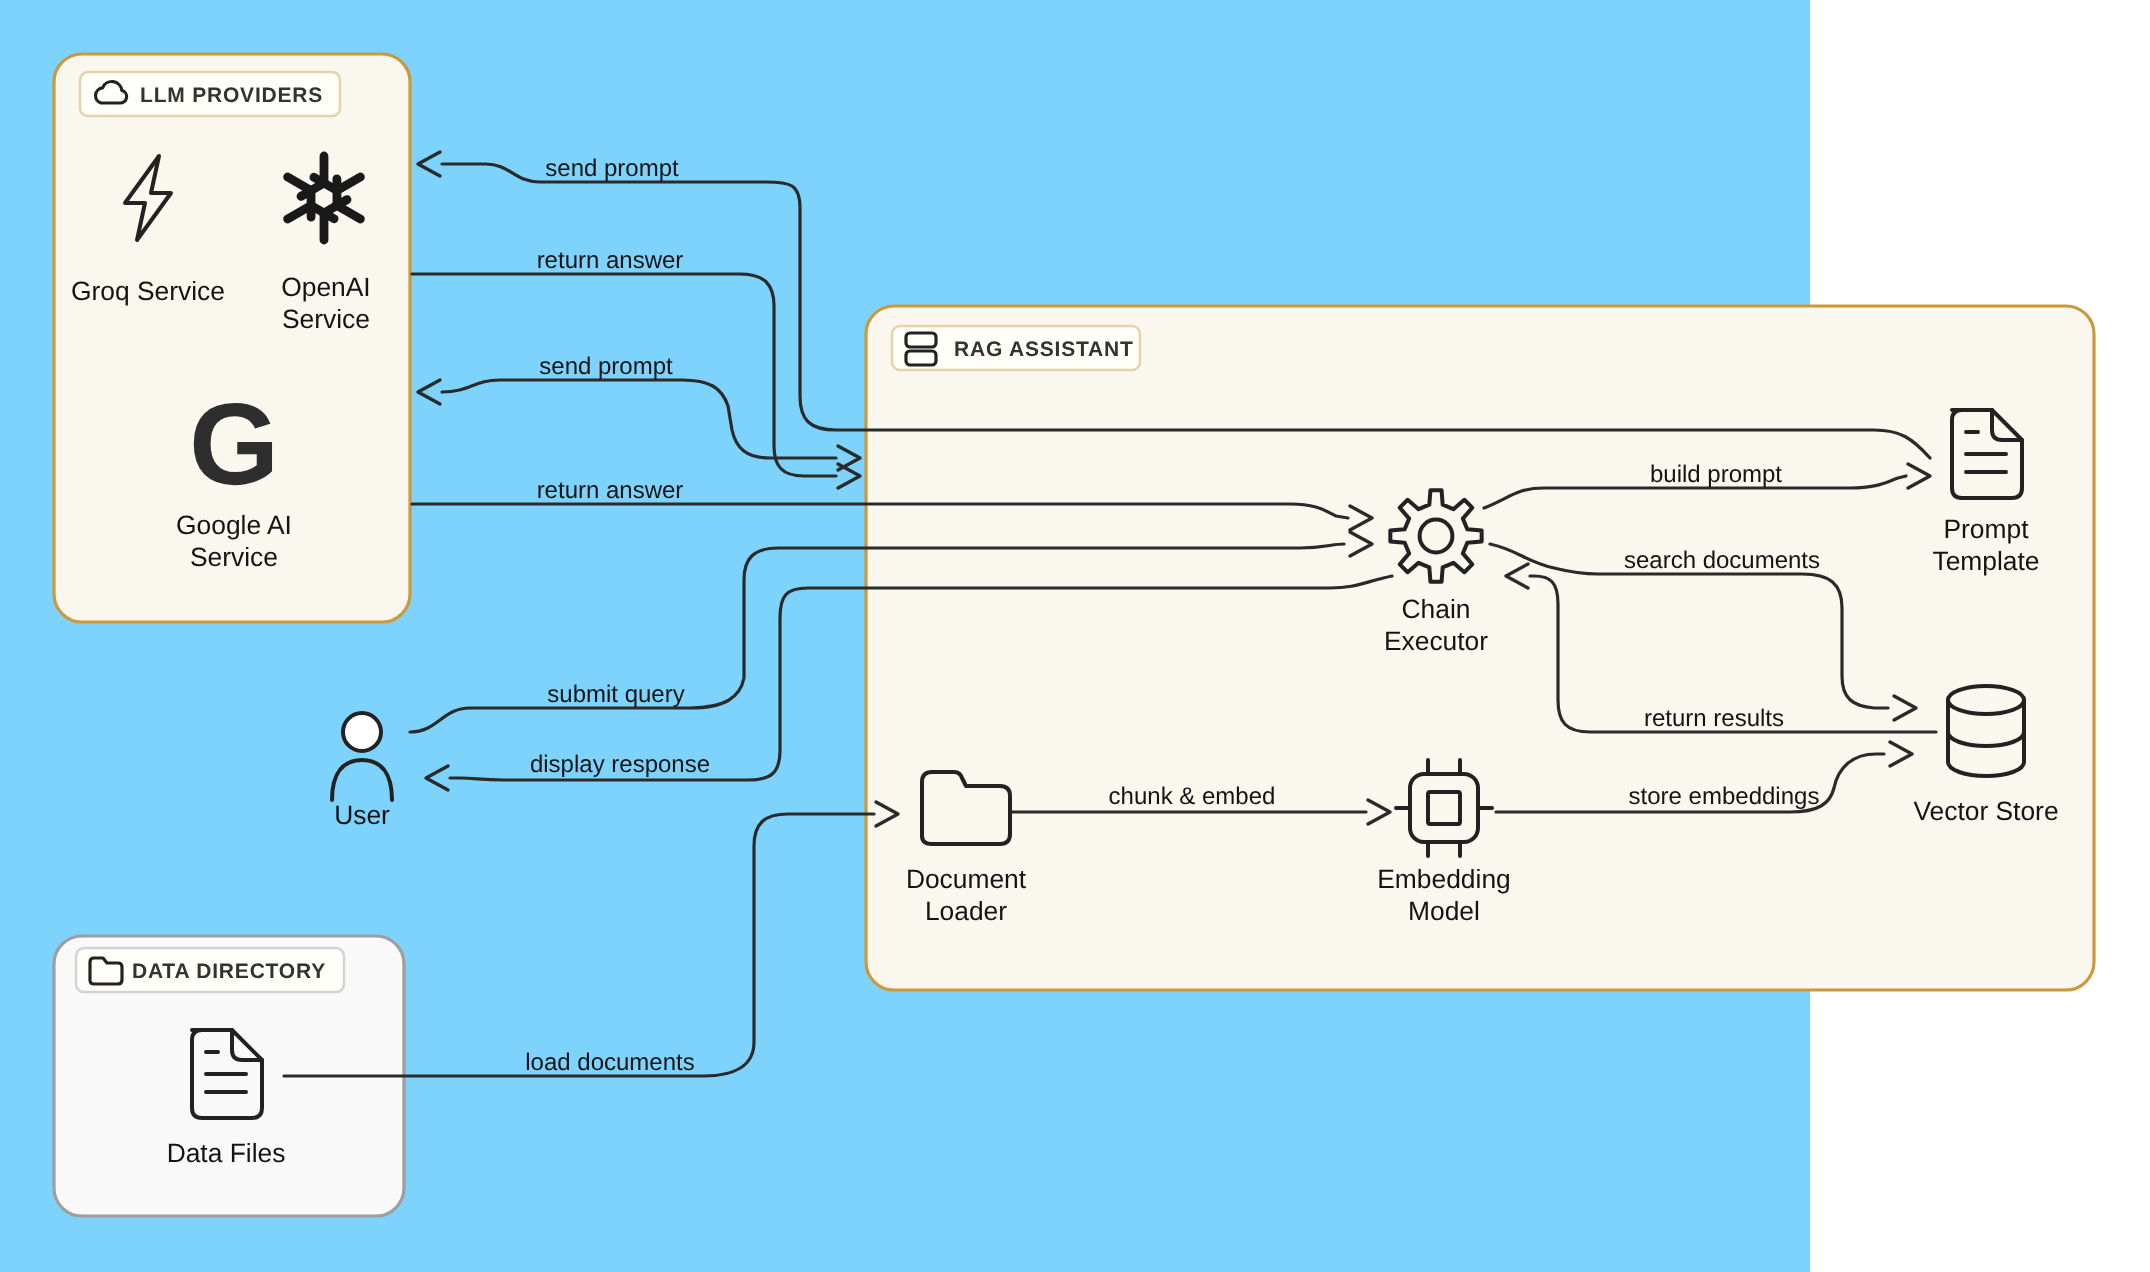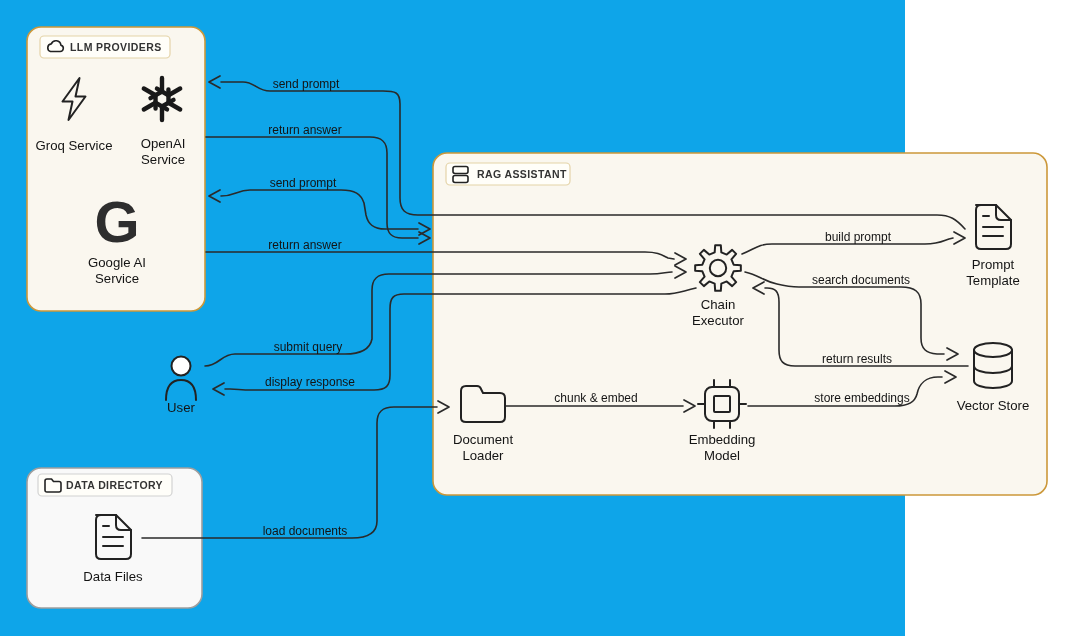--- a/index.html
+++ b/index.html
@@ -1,16 +1,16 @@
 <!DOCTYPE html>
 <html><head>
 <meta charset="utf-8">
 <style>
   html,body{margin:0;padding:0;background:#ffffff;}
-  .stage{width:905px;height:636px;position:relative;background:#0ea5e9;}
+  .stage{width:905px;height:636px;position:relative;background:#7dd3fc;}
   svg{display:block;font-family:"Liberation Sans",sans-serif;}
   .container-box{fill:#FAF7EF;stroke:#CC983A;stroke-width:1.6;}
   .container-box.gray{fill:#F9F9F9;stroke:#9E9E9E;}
   .badge{fill:#FFFEF9;stroke:#E4D3A8;stroke-width:1.2;}
   .badge.gray{stroke:#D2D2D2;}
   .badge-text{font-size:10.5px;font-weight:600;fill:#333333;letter-spacing:.4px;}
   .edge-line{fill:none;stroke:#2A2A2A;stroke-width:1.6;stroke-linecap:round;stroke-linejoin:round;}
   .chev{fill:none;stroke:#2A2A2A;stroke-width:1.7;stroke-linecap:round;stroke-linejoin:round;}
   .edge-label{font-size:12px;fill:#141414;text-anchor:middle;}
   .node-label{font-size:13.2px;fill:#141414;text-anchor:middle;}

